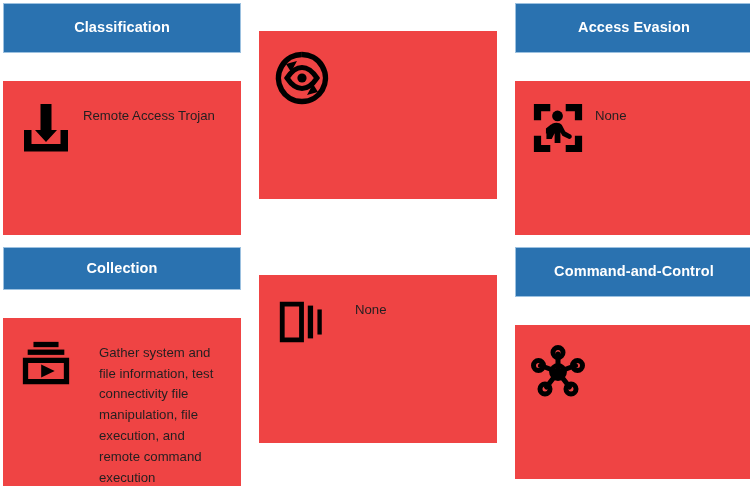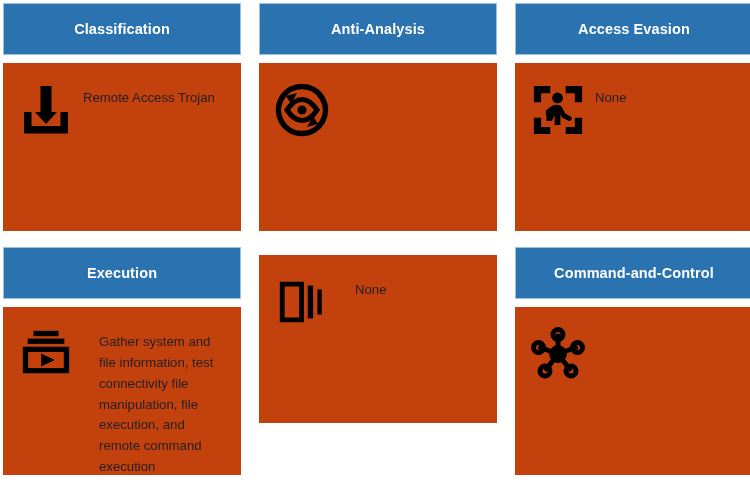--- a/index.html
+++ b/index.html
@@ -45,23 +45,23 @@
   }
   .card-title {
     color: #ffffff;
     font-size: 14.5px;
     font-weight: bold;
     letter-spacing: 0.1px;
     text-align: center;
     line-height: 1.15;
   }
   .card-body {
-    margin-top: 8px;
+    margin-top: 28px;
     height: 168px;
-    background: #c2410c;
+    background: #ef4444;
     box-sizing: border-box;
     display: flex;
     flex-direction: row;
     align-items: flex-start;
     padding: 12px 14px 12px 10px;
   }
   .row2 .card-body {
     height: 168px;
     gap: 16px;
   }
@@ -105,23 +105,20 @@
               <rect x="22.5" y="4" width="11" height="26"></rect>
               <path d="M6 30 L13.5 30 L13.5 44 L42.5 44 L42.5 30 L50 30 L50 51.5 L6 51.5 Z"></path>
             </g>
           </svg>
         </span>
         <span class="card-text">Remote Access Trojan</span>
       </div>
     </div>
 
     <div class="card row1">
-      <div class="card-header">
-        <span class="card-title">Anti-Analysis</span>
-      </div>
       <div class="card-body">
         <span class="icon-wrap">
           <svg width="56" height="56" viewBox="0 0 56 56" aria-hidden="true">
             <g fill="none" stroke="#000000" stroke-width="5.5">
               <path d="M28 4.5 A23.5 23.5 0 1 1 27.9 4.5"></path>
             </g>
             <g fill="#000000">
               <polygon points="12,14 23,11 17,22"></polygon>
               <polygon points="44,42 33,45 39,34"></polygon>
             </g>
@@ -153,21 +150,21 @@
               <path d="M21 24 L15.5 28.5 L15.5 34 L21.5 30.5 Z"></path>
             </g>
           </svg>
         </span>
         <span class="card-text">None</span>
       </div>
     </div>
 
     <div class="card row2">
       <div class="card-header">
-        <span class="card-title">Execution</span>
+        <span class="card-title">Collection</span>
       </div>
       <div class="card-body">
         <span class="icon-wrap">
           <svg width="54" height="54" viewBox="0 0 56 56" aria-hidden="true">
             <g fill="#000000">
               <rect x="15" y="4" width="26" height="5.5"></rect>
               <rect x="9" y="12" width="38" height="5.5"></rect>
               <path d="M4 20.5 H52 V48 H4 Z M9.5 26 V42.5 H46.5 V26 Z"></path>
               <polygon points="23,27.5 37,34.2 23,41"></polygon>
             </g>

